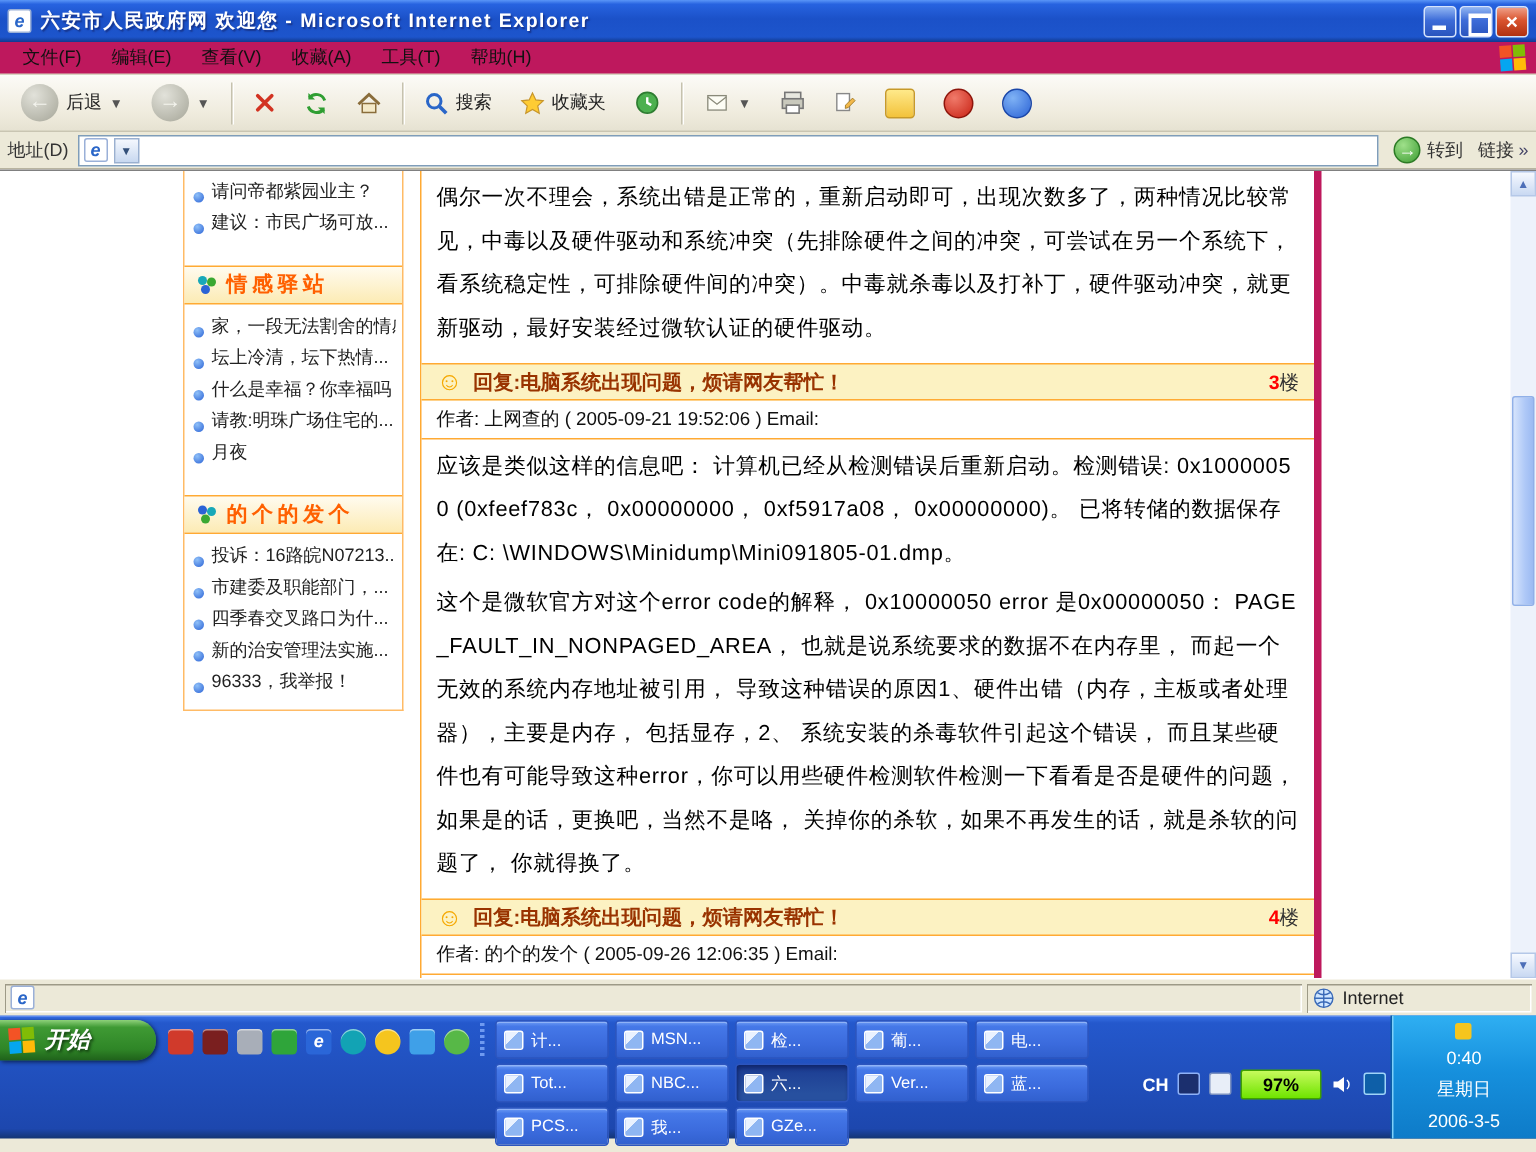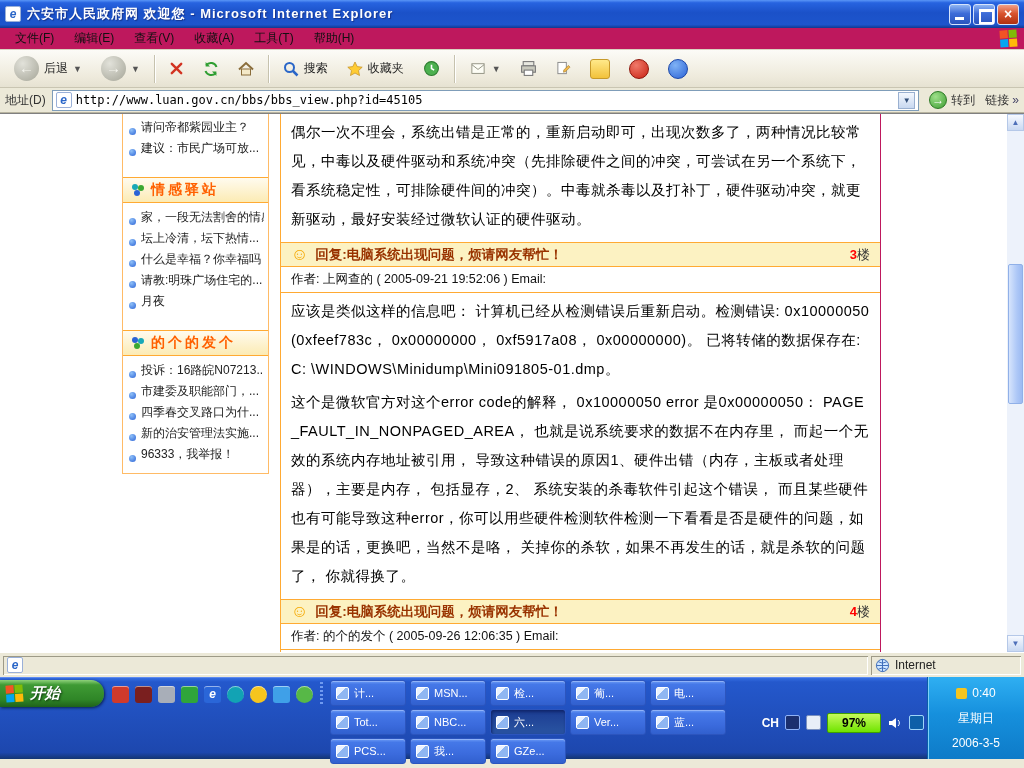--- a/index.html
+++ b/index.html
@@ -72,21 +72,21 @@
   .bullet{flex:0 0 auto;width:7px;height:7px;border-radius:50%;margin:7px 5px 0 2px;
     background:radial-gradient(circle at 35% 30%,#8FC0F8,#2B63D6);}
   .s-txt{white-space:nowrap;overflow:hidden;}
   .side-header{height:26px;display:flex;align-items:center;gap:6px;padding:0 0 0 8px;margin-top:10px;
     background:linear-gradient(180deg,#FFFBEF,#FCEBB4);border-top:1px solid #FFAA33;border-bottom:1px solid #FFAA33;}
   .side-header .h-title{color:#FF6000;font-weight:bold;font-size:14px;letter-spacing:3px;font-family:Liberation Mono, monospace;}
   .side-list{padding:4px 4px 8px 4px;}
 
   
   .posts{position:absolute;left:280px;top:0;width:601px;background:#fff;
-    border-left:1px solid #FFAA33;border-right:1px solid #be185d;border-bottom:1px solid #FFAA33;}
+    border-left:1px solid #FFAA33;border-right:5px solid #be185d;border-bottom:1px solid #FFAA33;}
   .post-text{padding:4px 10px 8px 10px;font-size:14.5px;line-height:29px;color:#000;
     letter-spacing:0.5px;word-break:break-all;}
   .post-text p + p{margin-top:4px;}
   .reply-header{height:25px;background:#FCF2C2;border-top:1px solid #FFAA33;border-bottom:1px solid #FFAA33;
     display:flex;align-items:center;gap:7px;padding:0 10px;}
   .smiley{color:#F5A800;font-size:17px;line-height:17px;}
   .r-title{color:#993300;font-weight:bold;font-size:13.5px;}
   .floor{margin-left:auto;font-size:13px;}
   .floor .fn{color:#F00;font-weight:bold;}
   .floor .fs{color:#333;}
@@ -129,21 +129,21 @@
   .tbtn{background:linear-gradient(180deg,#6D9CF5 0,#4578E8 14%,#3B6BDD 62%,#3160CE);
     border:1px solid #2C55BE;border-radius:3px;color:#fff;font-size:11px;display:flex;align-items:center;
     gap:5px;padding:0 5px;cursor:pointer;box-shadow:inset 0 1px 0 #8FB2F7;white-space:nowrap;overflow:hidden;}
   .tbtn.active{background:linear-gradient(180deg,#1C3C92,#27509F 80%);box-shadow:inset 1px 2px 3px #10266B;}
   .ticon{flex:0 0 auto;width:13px;height:13px;border:1px solid #fff;border-radius:2px;
     background:linear-gradient(135deg,#EAF2FF 0 40%,#8FB6F2 40%);}
   .tray{position:absolute;right:0;top:0;bottom:0;width:97px;
     background:linear-gradient(180deg,#2FAFF2 0,#1690DD 45%,#0E7BC8 100%);
     border-left:1px solid #0A5EA8;box-shadow:inset 1px 0 0 #7FD0F8;
     display:flex;flex-direction:column;align-items:center;justify-content:space-evenly;color:#fff;font-size:12px;}
-  .tray .t-time{display:flex;align-items:center;gap:5px;}
+  .tray .t-time{display:flex;align-items:center;gap:5px;flex-direction:column;}
   .pow-ico{width:11px;height:11px;background:#F5C51E;border-radius:2px;display:inline-block;}
   .tray-strip{position:absolute;right:100px;top:33px;height:25px;display:flex;align-items:center;gap:6px;color:#fff;}
   .lang-ind{font-size:12px;font-weight:bold;}
   .strip-ico{width:15px;height:15px;border-radius:2px;display:inline-block;}
   .si-kbd{background:#1B2F6E;border:1px solid #8FB2F7;}
   .si-pen{background:#E8EEF8;border:1px solid #7A90C0;}
   .battery{background:linear-gradient(180deg,#C6FA5C,#6FE400);color:#000;font-size:12px;font-weight:bold;
     padding:2px 14px;border-radius:2px;border:1px solid #3FA000;}
   .si-net{background:#0E5FA8;border:1px solid #9FD4F8;}
   svg{display:block;}
@@ -256,21 +256,20 @@
   </span>
   <span class="tb-btn">
     <span class="mini-ico ico-msn"></span>
   </span>
 </div>
 
 <div class="addressbar">
   <span>地址(D)</span>
   <span class="addr-input">
     <span class="page-ico">e</span>
-    <input type="text" value="http://www.luan.gov.cn/bbs/bbs_view.php?id=45105" style="">
     <span class="addr-dd">▼</span>
   </span>
   <span class="go-btn">
     <span class="go-circle">→</span>
     <span>转到</span>
   </span>
   <span class="links">
     <span>链接</span>
     <span class="chev">»</span>
   </span>

